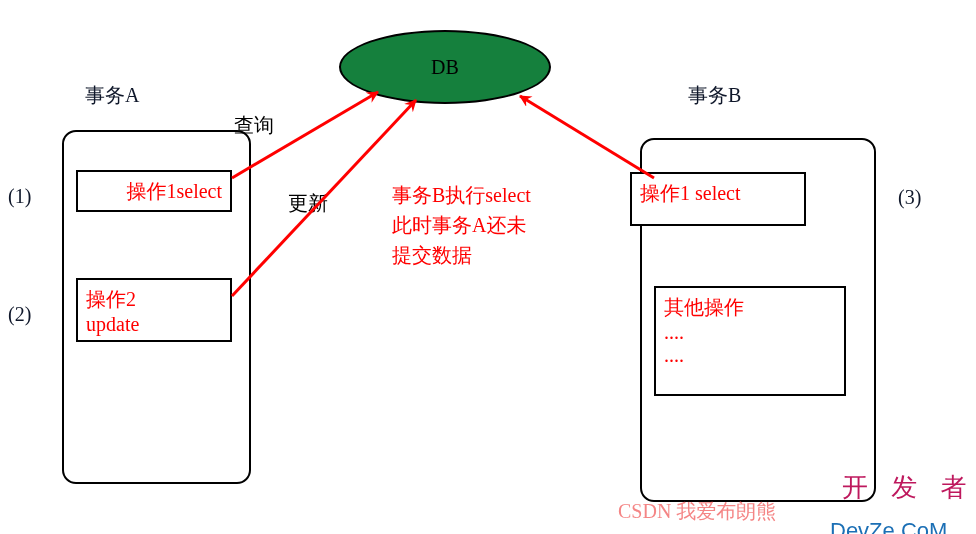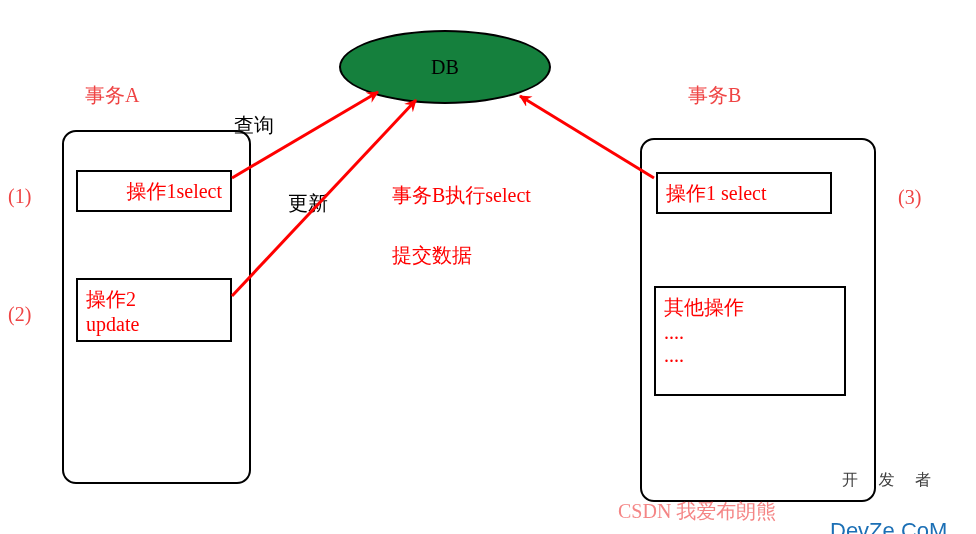--- a/index.html
+++ b/index.html
@@ -8,21 +8,21 @@
     width: 976px;
     height: 534px;
     background: #ffffff;
     font-family: "SimSun", "宋体", serif;
     position: relative;
     overflow: hidden;
   }
   .label {
     position: absolute;
     font-size: 20px;
-    color: #ef4444;
+    color: #0f172a;
     white-space: nowrap;
   }
   .db-ellipse {
     position: absolute;
     left: 339px;
     top: 30px;
     width: 208px;
     height: 70px;
     border: 2px solid #000;
     border-radius: 50%;
@@ -60,22 +60,22 @@
     line-height: 1.5;
   }
   .watermark-gray {
     position: absolute;
     color: #ef4444;
     font-size: 20px;
     opacity: 0.65;
   }
   .watermark-blue {
     position: absolute;
-    color: #404040;
-    font-size: 16px;
+    color: #be185d;
+    font-size: 26px;
     letter-spacing: 8px;
     font-family: "SimHei", sans-serif;
   }
   .watermark-blue-sub {
     position: absolute;
     color: #1b6fb5;
     font-size: 22px;
     letter-spacing: 0;
     font-family: Arial, sans-serif;
     margin-top: 18px;
@@ -105,40 +105,40 @@
 
 <div class="op-box" style="left:76px; top:170px; width:156px; height:42px;text-align:right;">
   <span>操作1select</span>
 </div>
 
 <div class="op-box" style="left:76px; top:278px; width:156px; height:64px;">
   <span>操作2</span><br>
   <span>update</span>
 </div>
 
-<div class="op-box" style="left:656px; top:172px; width:176px; height:42px;">
+<div class="op-box" style="left:630px; top:172px; width:176px; height:54px;">
   <span>操作1 select</span>
 </div>
 
 <div class="op-box" style="left:654px; top:286px; width:192px; height:110px;">
   <span>其他操作</span><br>
   <span>....</span><br>
   <span>....</span>
 </div>
 
 <div class="label" style="left:8px; top:185px;">(1)</div>
 <div class="label" style="left:8px; top:303px;">(2)</div>
 <div class="label" style="left:898px; top:186px;">(3)</div>
 
 <div class="arrow-label" style="left:234px; top:112px;">查询</div>
 <div class="arrow-label" style="left:288px; top:190px;">更新</div>
 
 <div class="red-note" style="left:392px; top:180px;">
   <span>事务B执行select</span><br>
-  <br>
+  <span>此时事务A还未</span><br>
   <span>提交数据</span>
 </div>
 
 <svg class="arrows">
   <defs>
     <marker id="redhead" markerWidth="14" markerHeight="14" refX="11" refY="6" orient="auto" markerUnits="userSpaceOnUse">
       <path d="M0,0 L12,6 L0,12 L4,6 Z" fill="#ff0000"></path>
     </marker>
   </defs>
 

